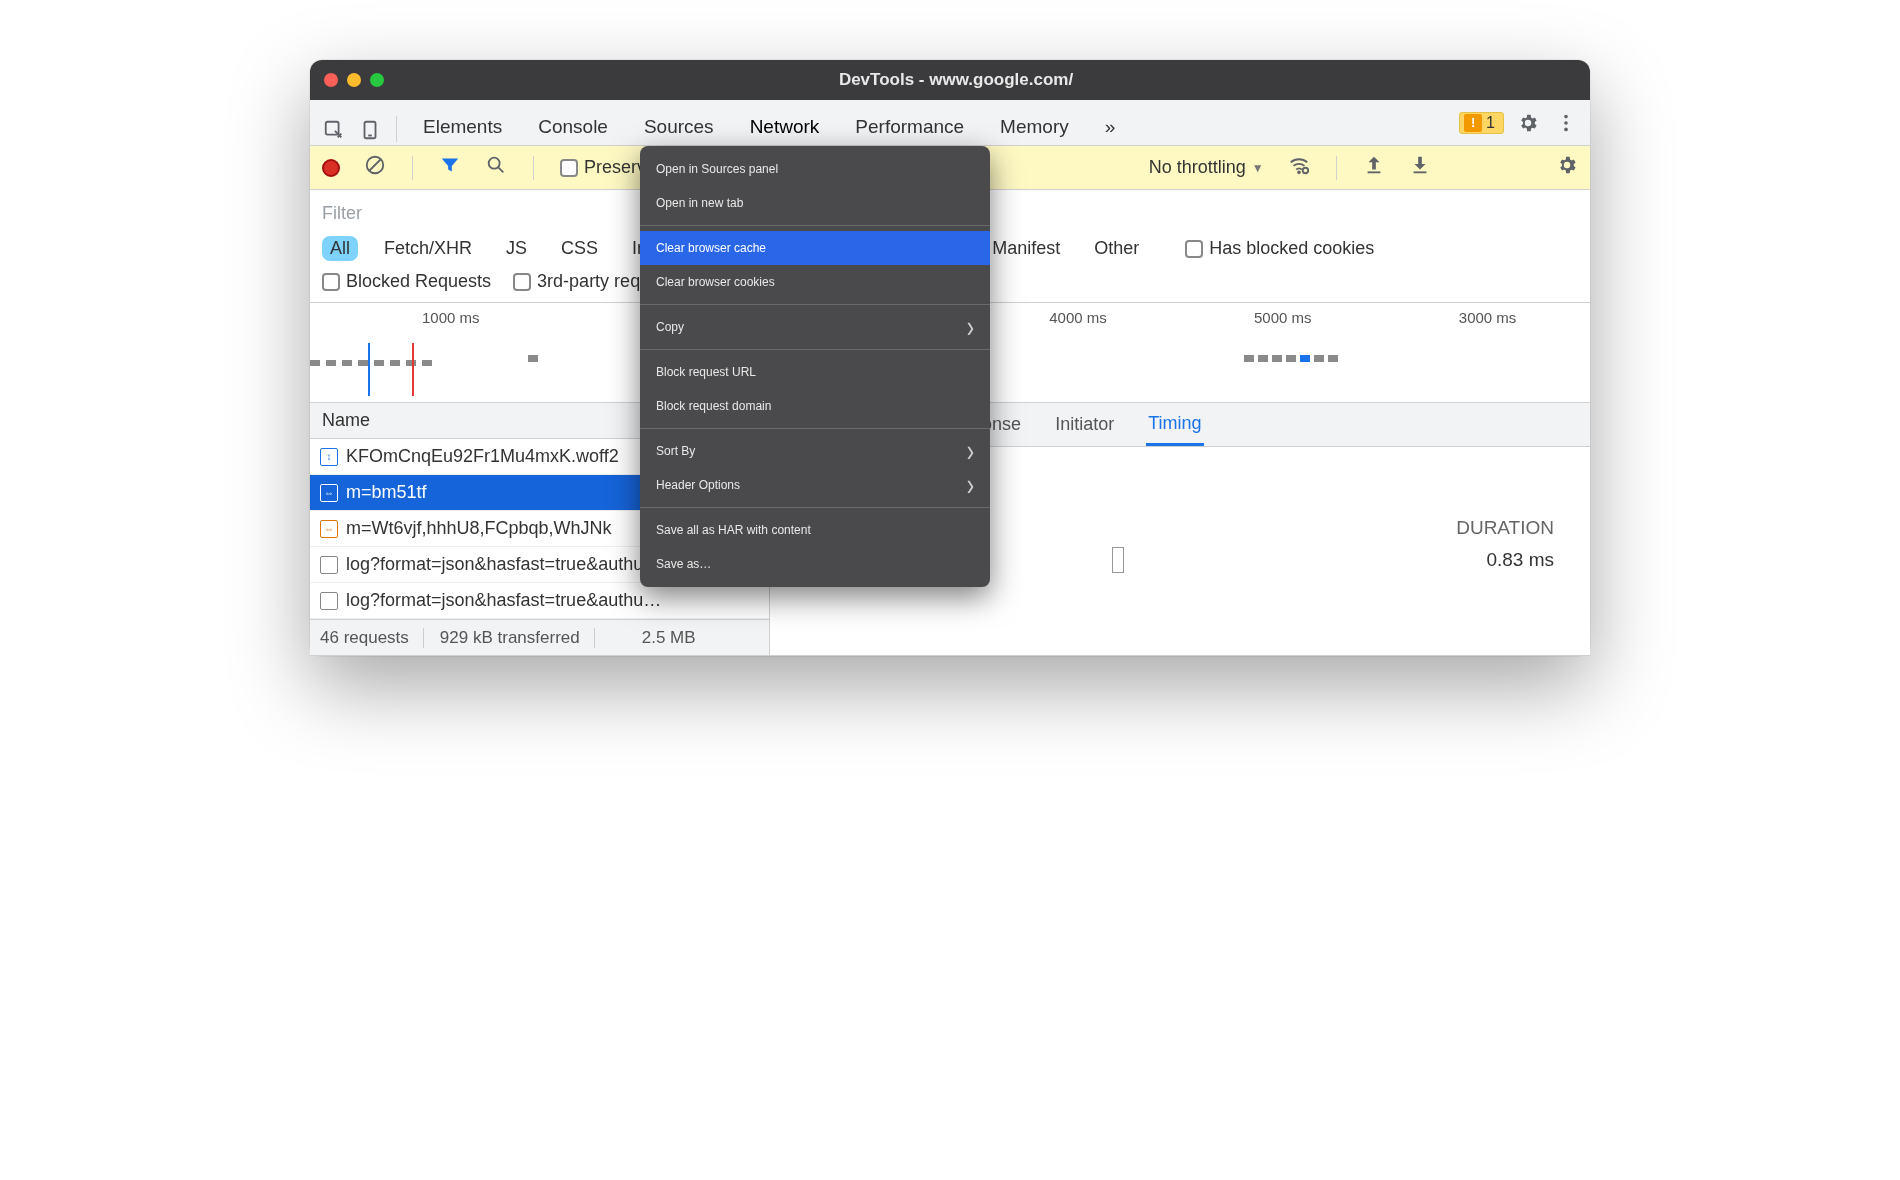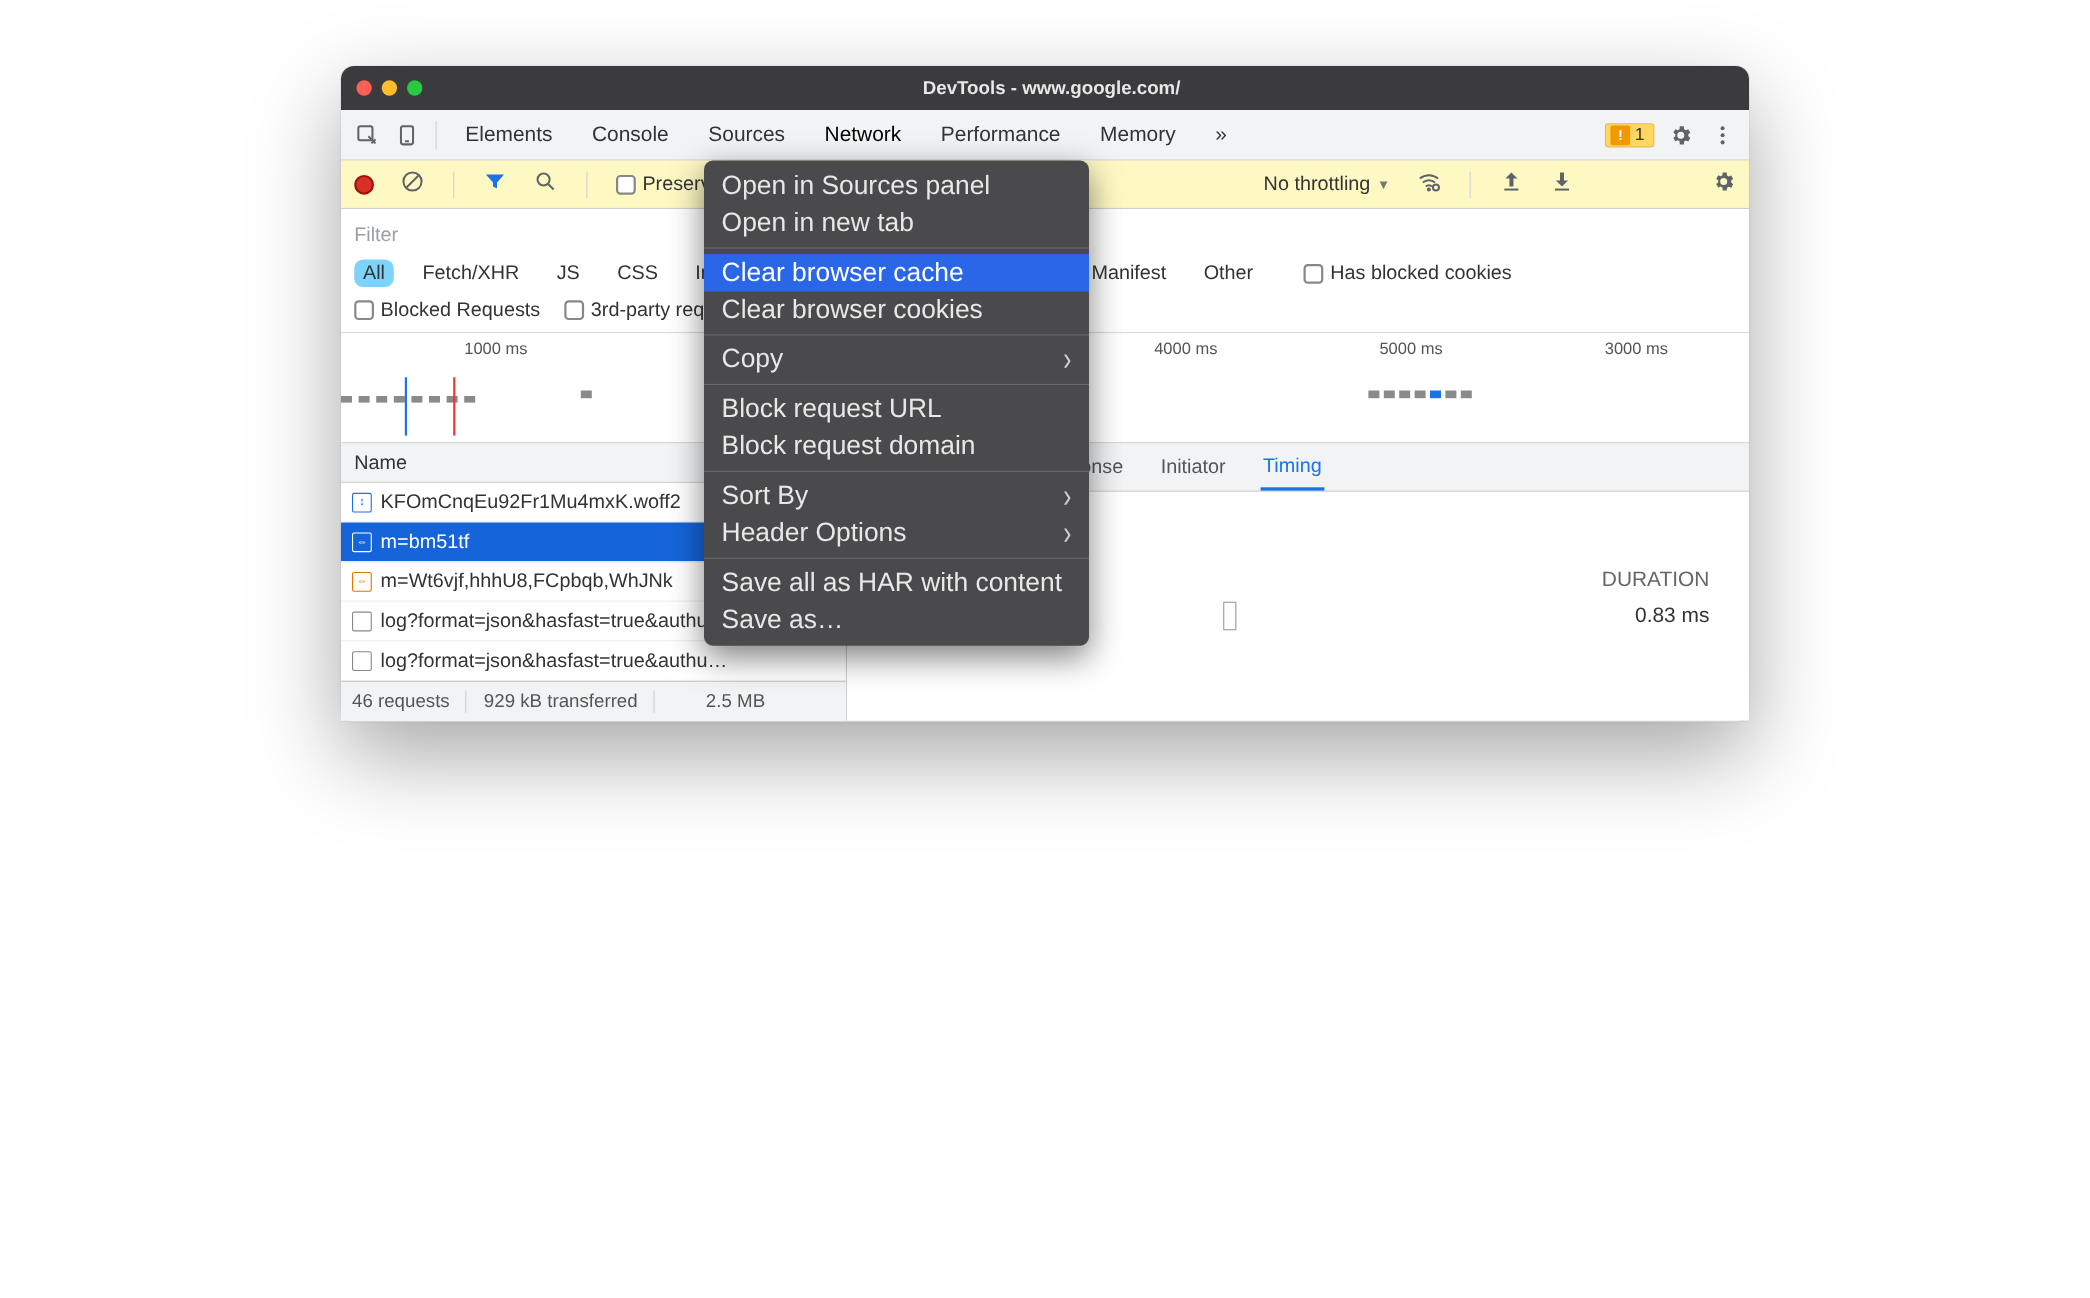--- a/index.html
+++ b/index.html
@@ -45,22 +45,21 @@
     font-size: 17px;
     font-weight: 600;
     pointer-events: none;
   }
   
   .tabstrip {
     height: 46px;
     background: #f1f3f4;
     border-bottom: 1px solid #d0d0d0;
     display: flex;
-    align-items: center;
-    padding: 4px 10px;
+    padding: 16px 10px;
     gap: 8px;
     font-size: 19px;
     color: #333;
   }
   .ts-iconbtn {
     width: 28px; height: 28px;
     display: flex; align-items: center; justify-content: center;
     color: #5f6368;
   }
   .ts-sep { width: 1px; height: 26px; background: #d0d0d0; margin: 0 4px; }
@@ -193,21 +192,21 @@
   }
   
   .ctx {
     position:absolute;
     top: 86px; left: 330px;
     width: 350px;
     background:#4a4a4c;
     border-radius:8px;
     box-shadow: 0 10px 30px rgba(0,0,0,0.5);
     padding: 6px 0;
-    font-size:24px;
+    font-size:12px;
     color:#e8e8e8;
     z-index: 100;
   }
   .ctx-item {
     display:flex; align-items:center; justify-content:space-between;
     height:34px; padding: 0 16px;
   }
   .ctx-item.hover { background:#2a66e8; color:#fff;}
   .ctx-sep { height:1px; background:#6a6a6c; margin:5px 0;}
   .ctx-sub::after { content:"›"; font-size:22px; color:#cfcfcf; font-weight:300; transform:scaleY(1.4);}

